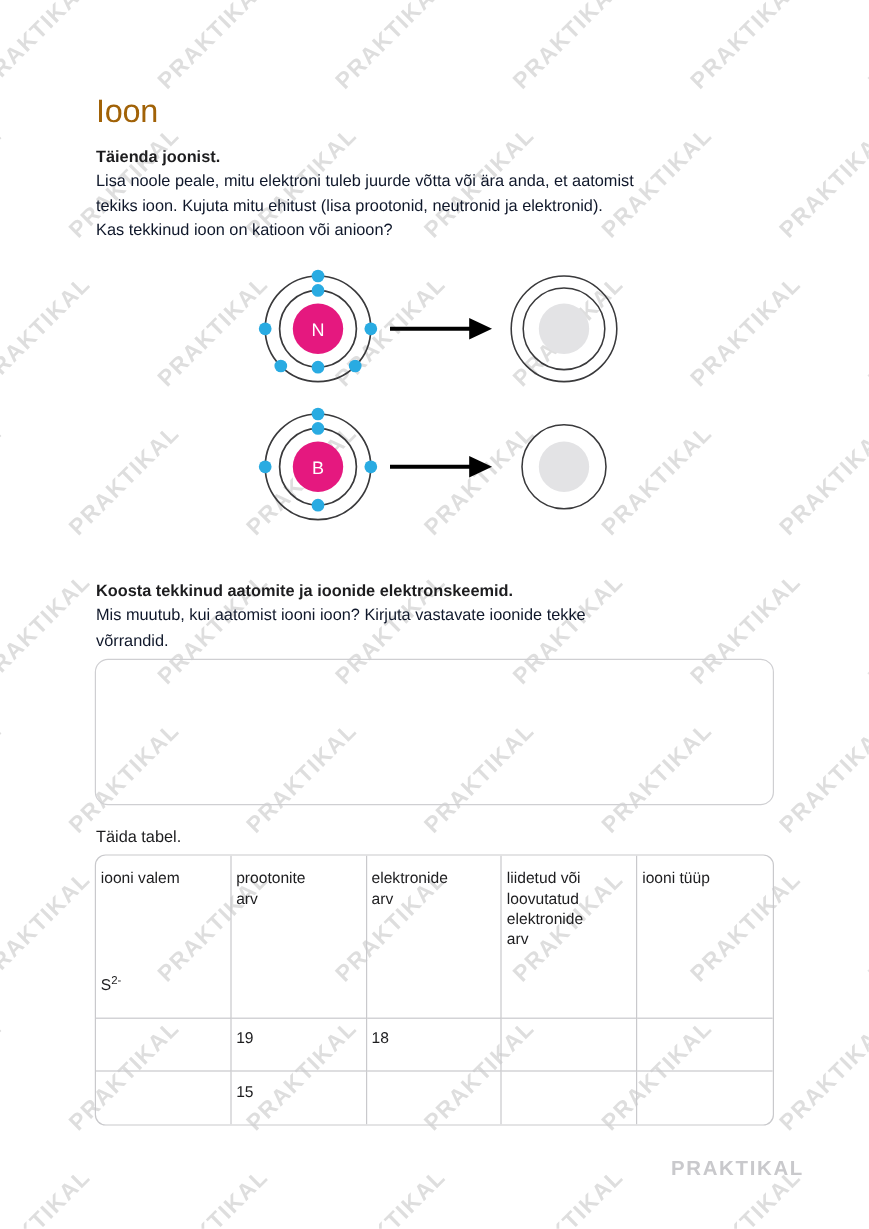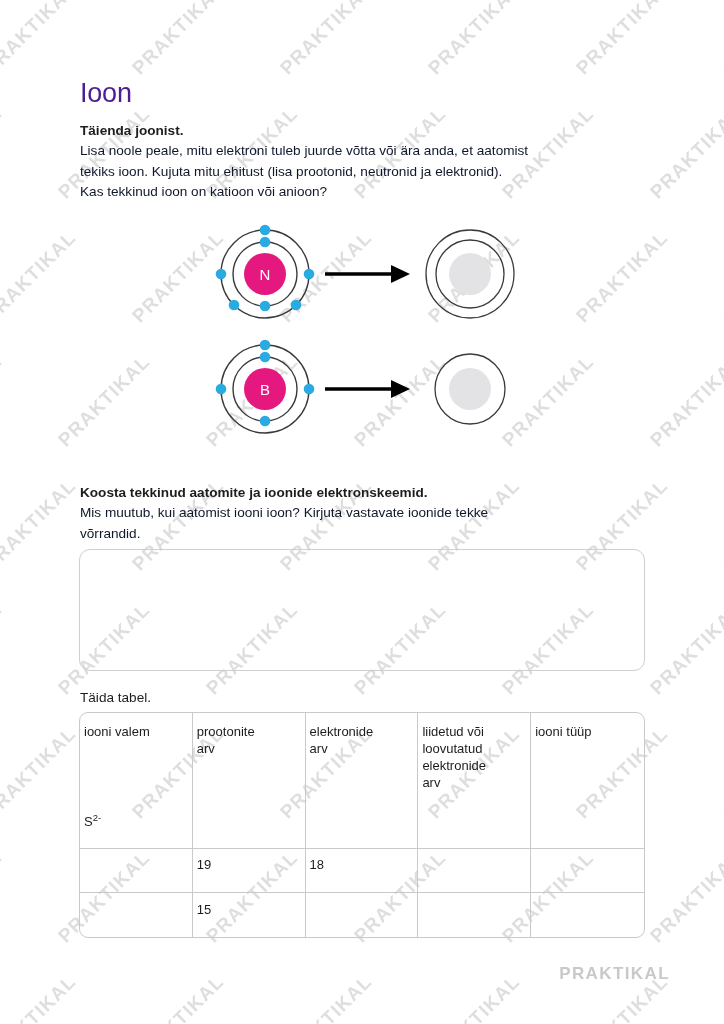--- a/index.html
+++ b/index.html
@@ -38,21 +38,21 @@
     z-index:10;
     padding:0;
   }
 
   #page-title{
     position:absolute;
     left:80px; top:78px;
     font-size:27px;
     font-weight:400;
     letter-spacing:-.2px;
-    color:#4c1d95;
+    color:#a16207;
   }
 
   #intro-block{
     position:absolute;
     left:80px; top:120px;
     width:580px;
   }
   .lead{
     font-size:13.6px;
     font-weight:700;

